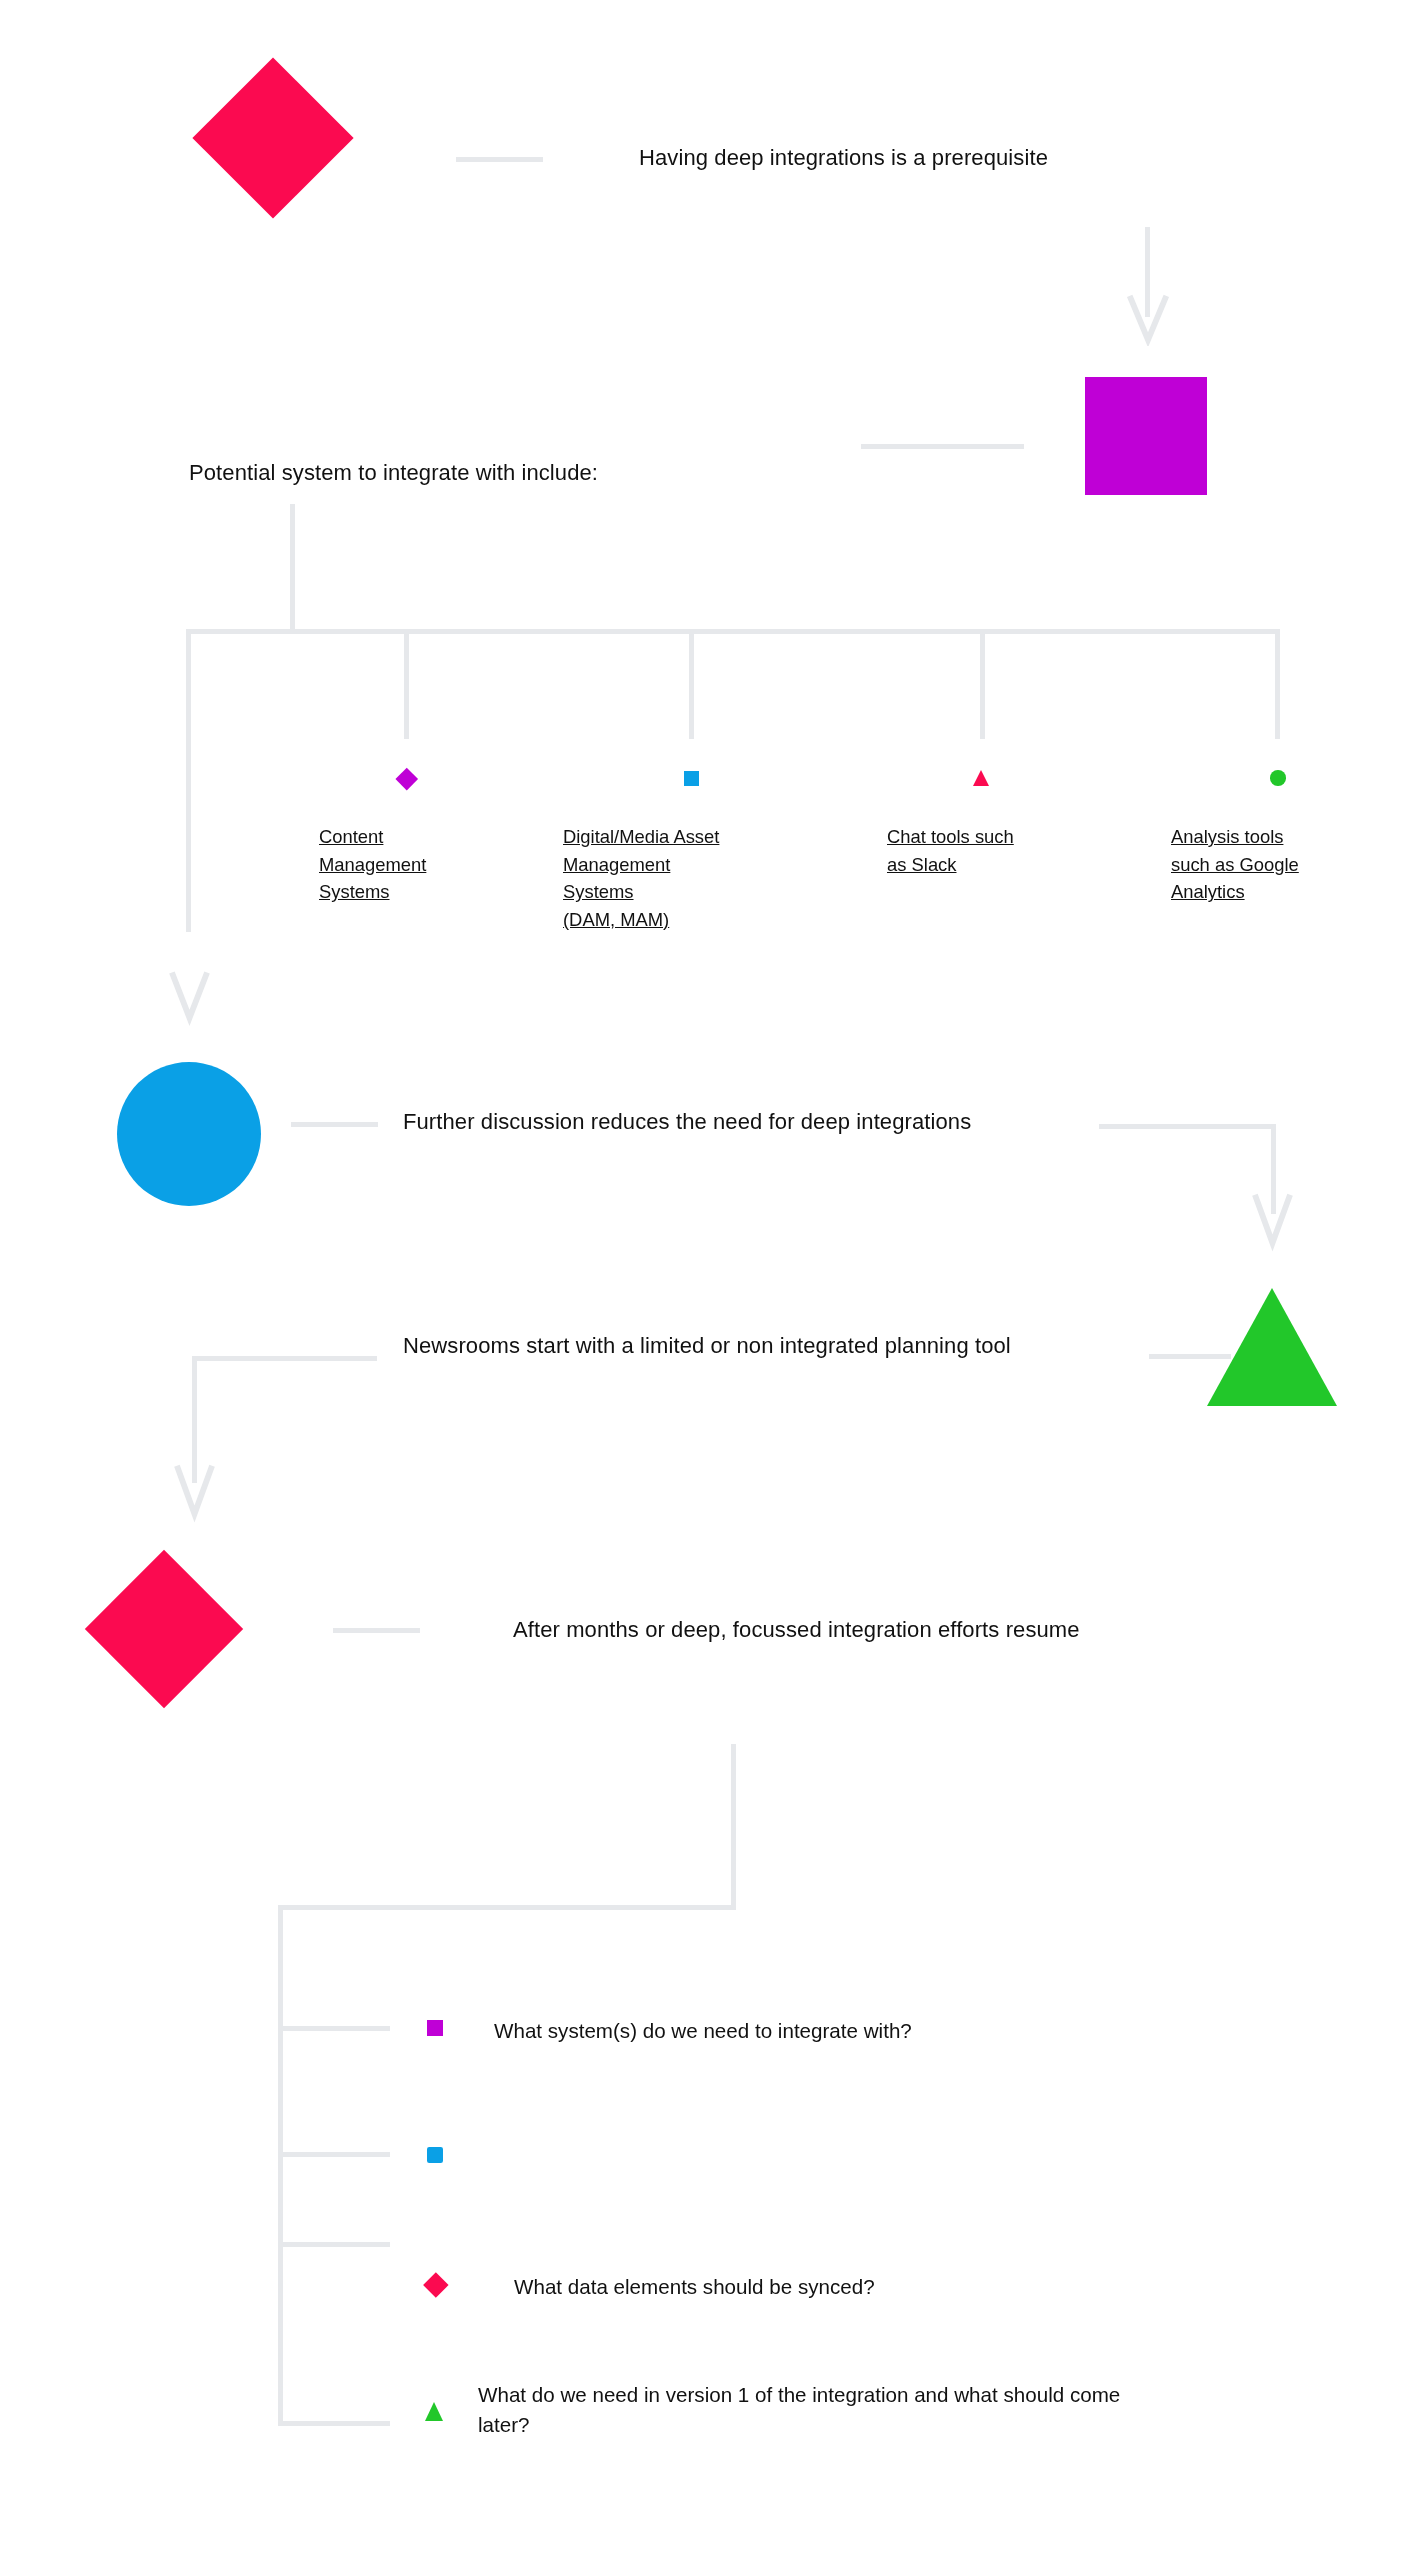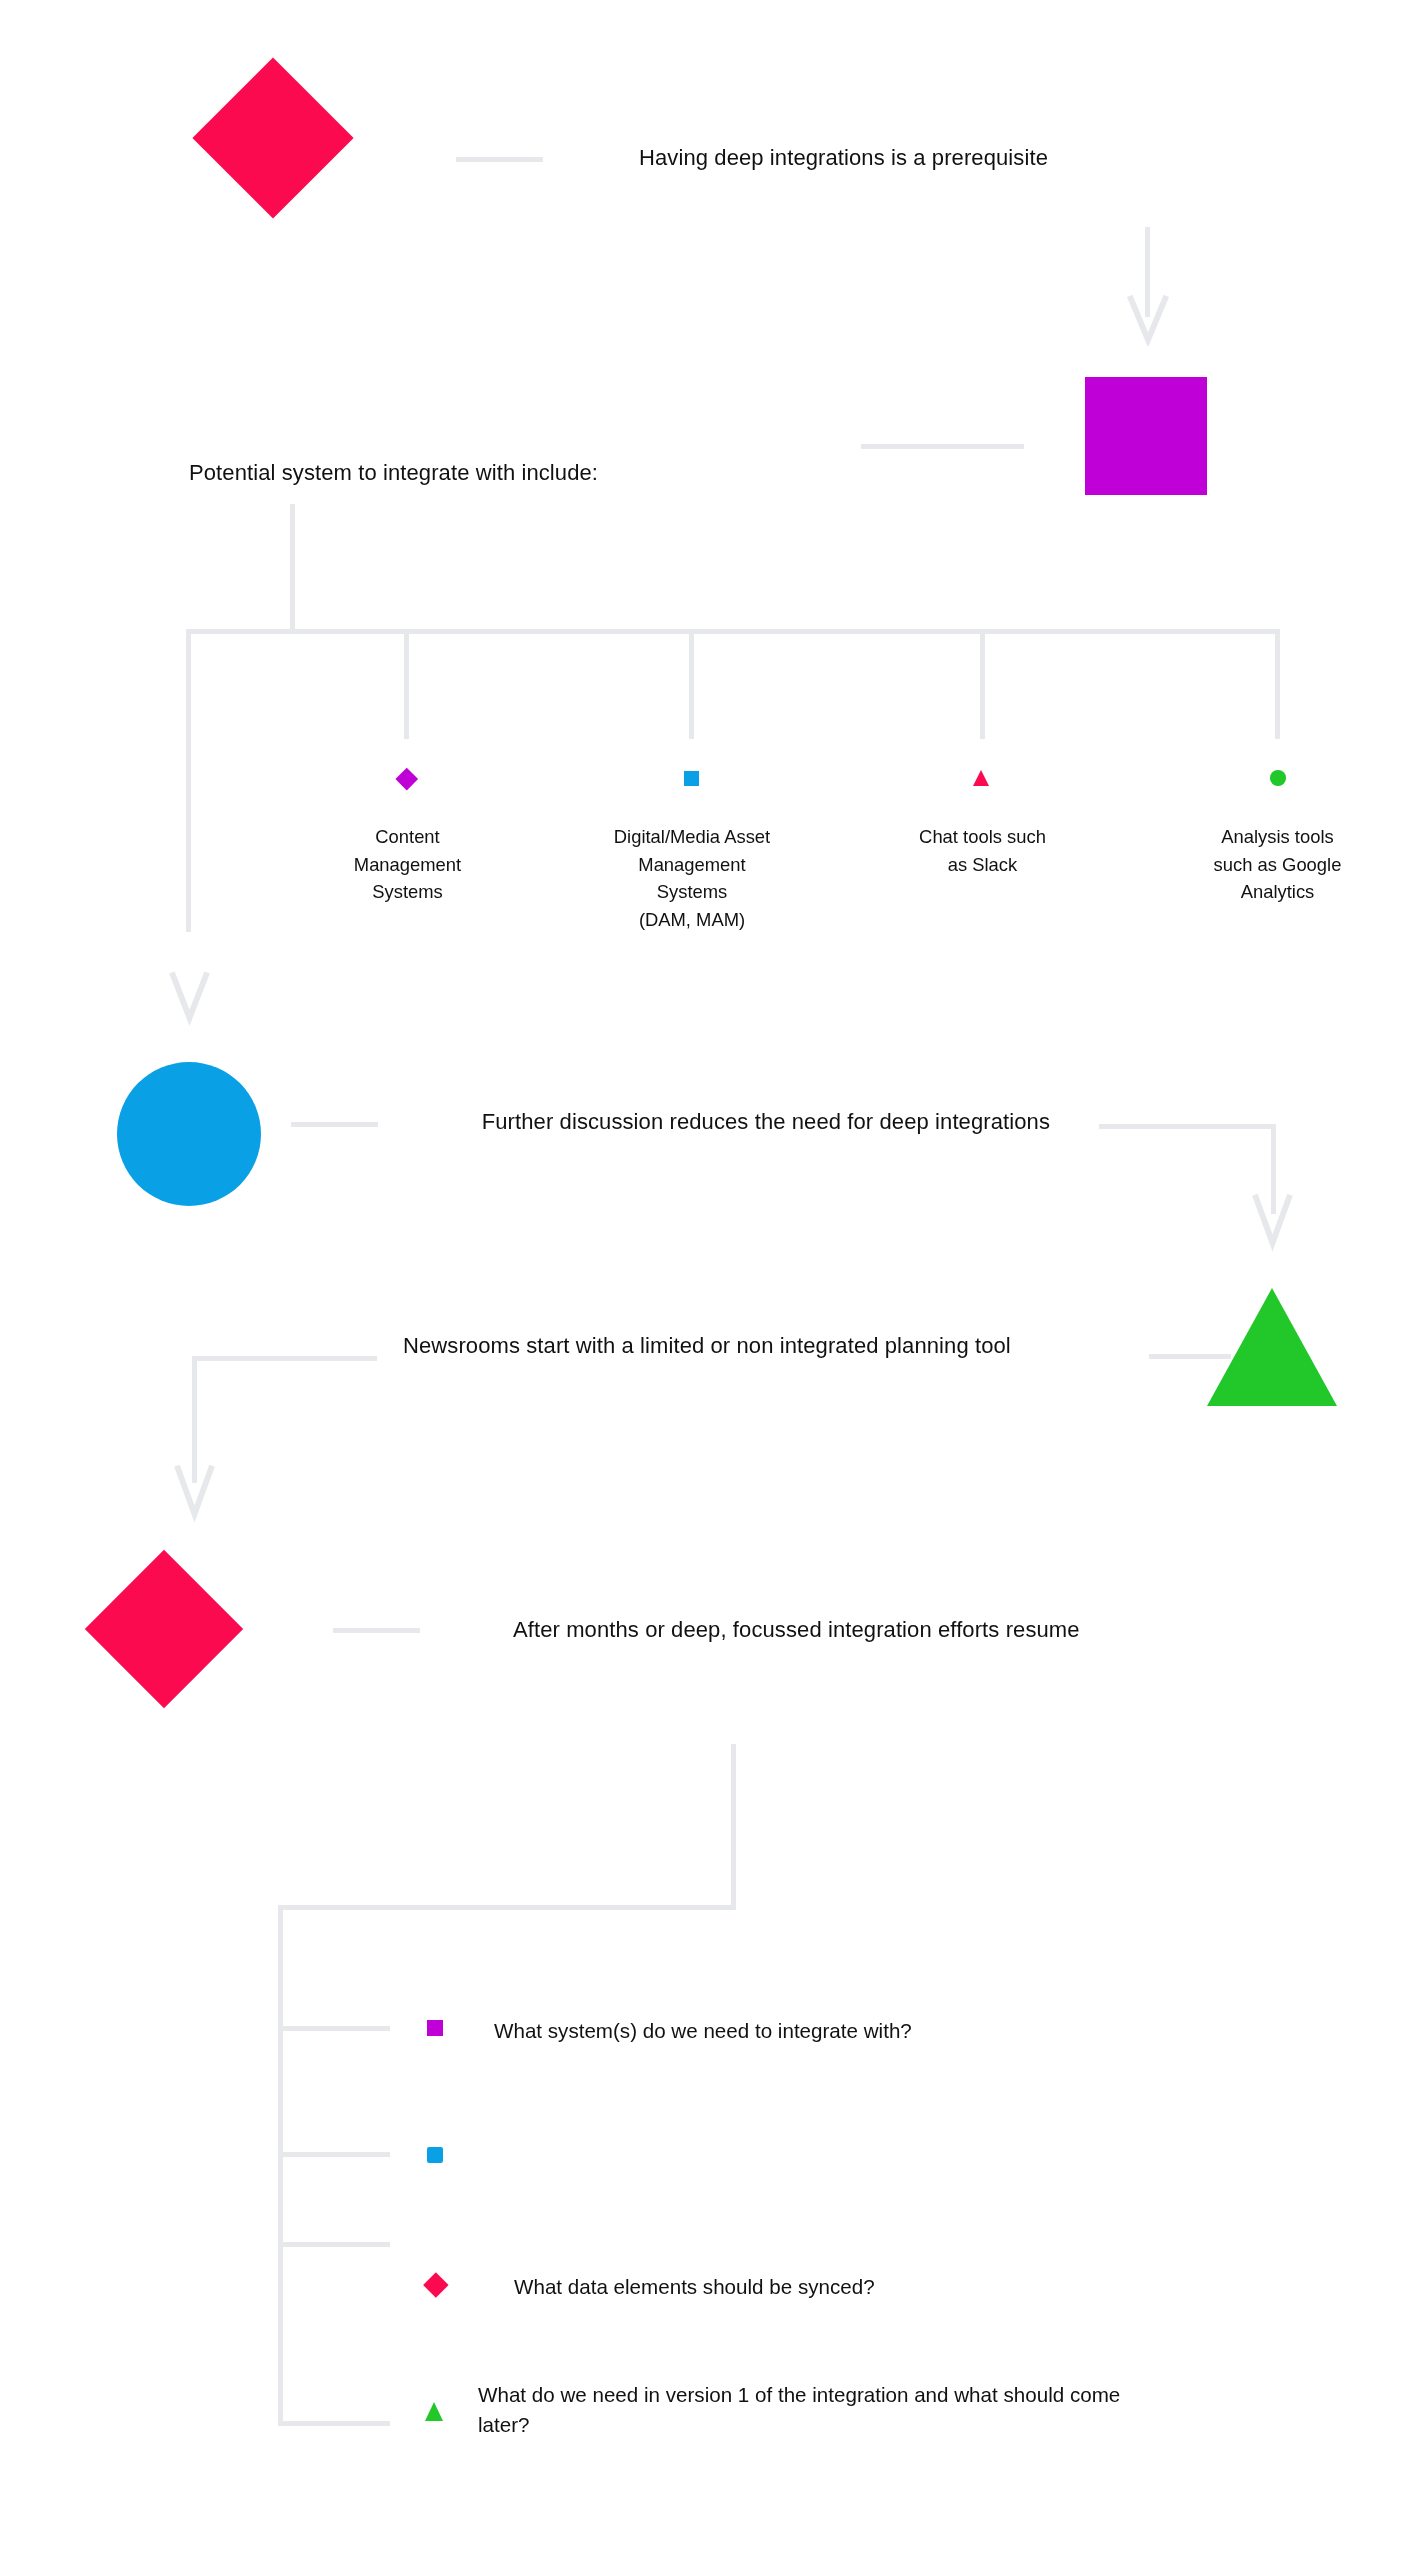--- a/index.html
+++ b/index.html
@@ -78,22 +78,22 @@
     font-size: 22px;
     line-height: 1.42;
     color: #111111;
     letter-spacing: 0.1px;
   }
   .txt-bold { font-weight: normal; margin-top: 27px; }
   .txt-branch {
     position: absolute;
     font-size: 18.4px;
     line-height: 1.5;
-    text-align: center;
     color: #111111;
+    text-decoration: underline;
   }
   .txt-q {
     position: absolute;
     font-size: 20.6px;
     line-height: 1.48;
     color: #111111;
   }
 </style>
 </head>
 <body>
@@ -160,21 +160,21 @@
   <div class="txt-branch" style="left:1171px; top:823px; width:213px;">
     <span>Analysis tools</span><br>
     <span>such as Google</span><br>
     <span>Analytics</span>
   </div>
 
   <div class="shape-circle-lg" style="left:117px; top:1062px; width:144px; height:144px;"></div>
 
   <div class="conn-h" style="left:291px; top:1122px; width:87px;"></div>
 
-  <div class="txt" style="left:403px; top:1106px; width:647px;text-align:right;">Further discussion reduces the need for deep integrations</div>
+  <div class="txt" style="left:403px; top:1106px; width:647px;">Further discussion reduces the need for deep integrations</div>
 
   <div class="conn-h" style="left:1099px; top:1124px; width:177px;"></div>
   <div class="conn-v" style="left:1271px; top:1124px; height:90px;"></div>
   <div class="arrow-head" style="left:1252px; top:1193px;">
     <svg width="41" height="59" viewBox="0 0 56 80">
       <path d="M4 2 L28 68 L52 2" fill="none" stroke="#e6e8eb" stroke-width="8"></path>
     </svg>
   </div>
 
   <div class="shape-tri-lg" style="left:1207px; top:1288px; border-left:65px solid transparent; border-right:65px solid transparent; border-bottom:118px solid #22c72a;"></div>

